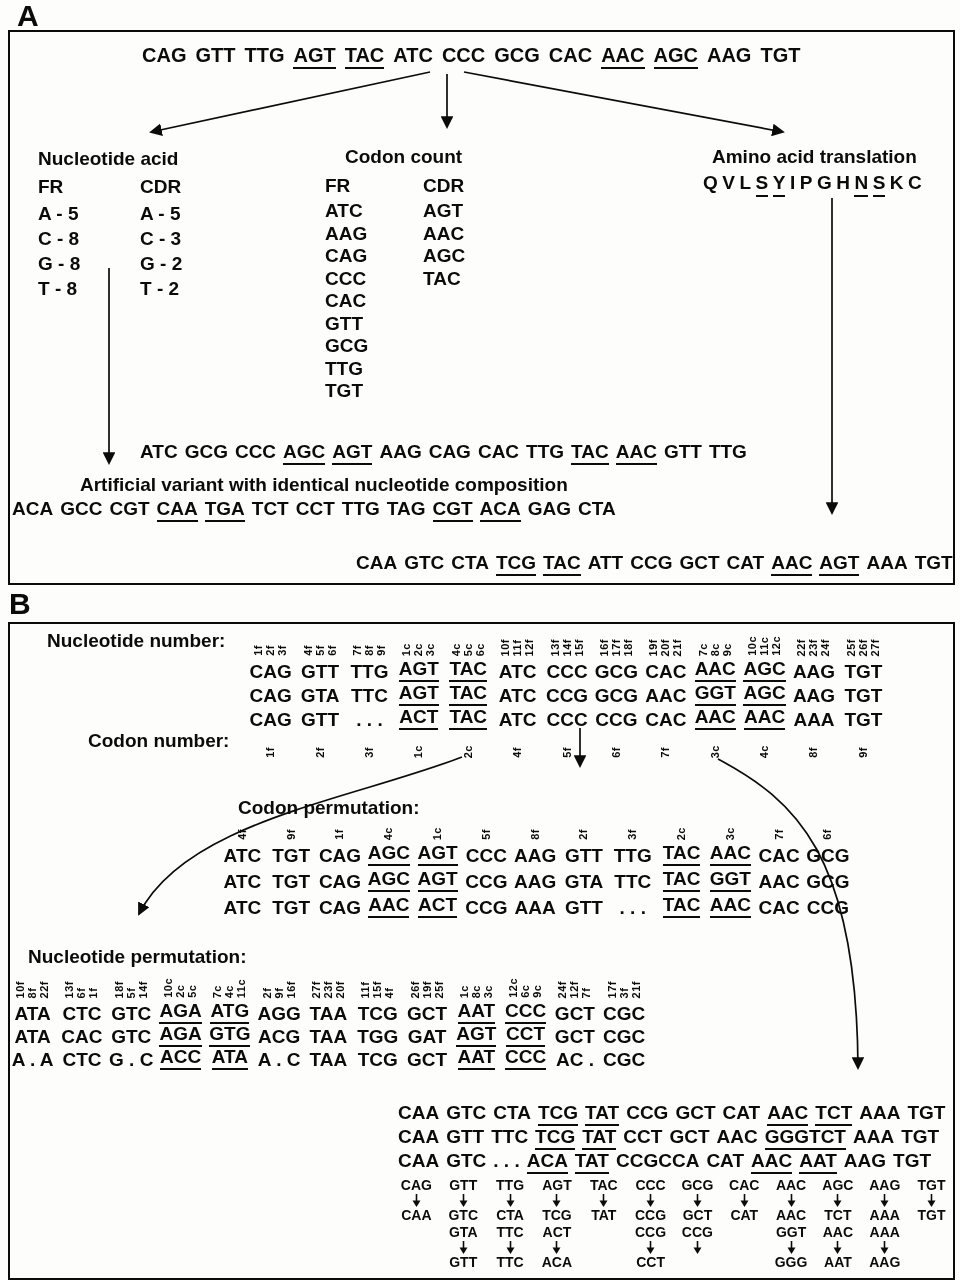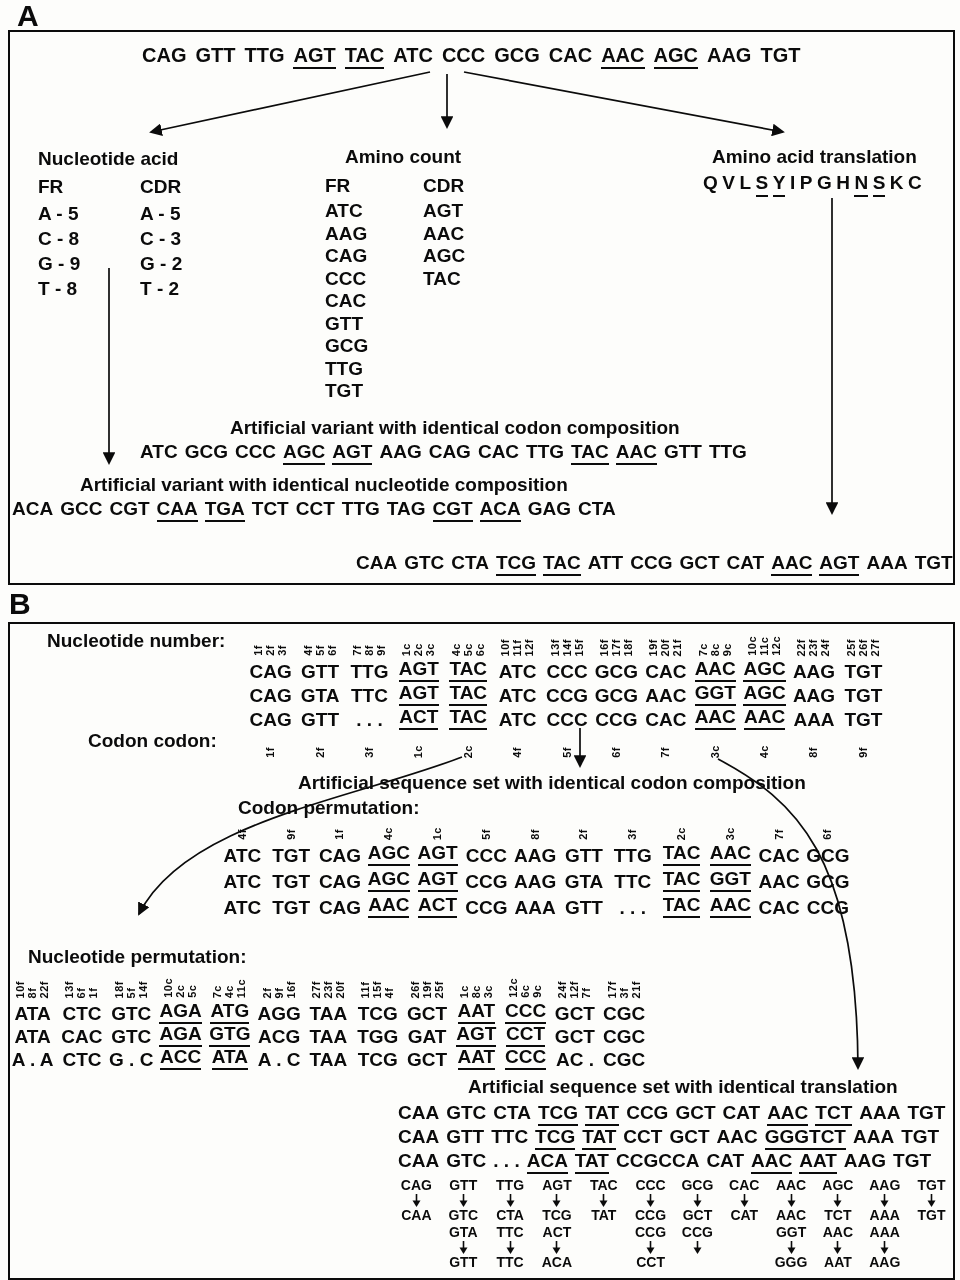--- a/index.html
+++ b/index.html
@@ -58,31 +58,31 @@
   <div class="abs plabel" style="left:17px;top:1px">A</div>
 
   <div class="abs seq" style="left:142px;top:44px"><span class="codon">CAG</span><span class="codon">GTT</span><span class="codon">TTG</span><span class="codon ul">AGT</span><span class="codon ul">TAC</span><span class="codon">ATC</span><span class="codon">CCC</span><span class="codon">GCG</span><span class="codon">CAC</span><span class="codon ul">AAC</span><span class="codon ul">AGC</span><span class="codon">AAG</span><span class="codon">TGT</span></div>
 
   <div class="abs title" style="left:38px;top:148px">Nucleotide acid</div>
   <div class="abs hdr" style="left:38px;top:176px">FR</div>
   <div class="abs hdr" style="left:140px;top:176px">CDR</div>
   <div class="abs countlist" style="left:38px;top:201px">
       <div class="ci">A - 5</div>
       <div class="ci">C - 8</div>
-      <div class="ci">G - 9</div>
+      <div class="ci">G - 8</div>
       <div class="ci">T - 8</div>
     </div>
   <div class="abs countlist" style="left:140px;top:201px">
       <div class="ci">A - 5</div>
       <div class="ci">C - 3</div>
       <div class="ci">G - 2</div>
       <div class="ci">T - 2</div>
     </div>
 
-  <div class="abs title" style="left:345px;top:146px">Amino count</div>
+  <div class="abs title" style="left:345px;top:146px">Codon count</div>
   <div class="abs hdr" style="left:325px;top:175px">FR</div>
   <div class="abs hdr" style="left:423px;top:175px">CDR</div>
   <div class="abs countlist lh22" style="left:325px;top:200px">
       <div class="ci">ATC</div>
       <div class="ci">AAG</div>
       <div class="ci">CAG</div>
       <div class="ci">CCC</div>
       <div class="ci">CAC</div>
       <div class="ci">GTT</div>
       <div class="ci">GCG</div>
@@ -92,21 +92,20 @@
   <div class="abs countlist lh22" style="left:423px;top:200px">
       <div class="ci">AGT</div>
       <div class="ci">AAC</div>
       <div class="ci">AGC</div>
       <div class="ci">TAC</div>
     </div>
 
   <div class="abs title" style="left:712px;top:146px">Amino acid translation</div>
   <div class="abs aaletters" style="left:703px;top:172px"><span class="aa">Q</span><span class="aa">V</span><span class="aa">L</span><span class="aa ul">S</span><span class="aa ul">Y</span><span class="aa">I</span><span class="aa">P</span><span class="aa">G</span><span class="aa">H</span><span class="aa ul">N</span><span class="aa ul">S</span><span class="aa">K</span><span class="aa">C</span></div>
 
-  <div class="abs title" style="left:230px;top:417px">Artificial variant with identical codon composition</div>
   <div class="abs seq v" style="left:140px;top:441px"><span class="codon">ATC</span><span class="codon">GCG</span><span class="codon">CCC</span><span class="codon ul">AGC</span><span class="codon ul">AGT</span><span class="codon">AAG</span><span class="codon">CAG</span><span class="codon">CAC</span><span class="codon">TTG</span><span class="codon ul">TAC</span><span class="codon ul">AAC</span><span class="codon">GTT</span><span class="codon">TTG</span></div>
 
   <div class="abs title" style="left:80px;top:474px">Artificial variant with identical nucleotide composition</div>
   <div class="abs seq v" style="left:12px;top:498px"><span class="codon">ACA</span><span class="codon">GCC</span><span class="codon">CGT</span><span class="codon ul">CAA</span><span class="codon ul">TGA</span><span class="codon">TCT</span><span class="codon">CCT</span><span class="codon">TTG</span><span class="codon">TAG</span><span class="codon ul">CGT</span><span class="codon ul">ACA</span><span class="codon">GAG</span><span class="codon">CTA</span></div>
 
   <div class="abs seq v" style="left:356px;top:552px"><span class="codon">CAA</span><span class="codon">GTC</span><span class="codon">CTA</span><span class="codon ul">TCG</span><span class="codon ul">TAC</span><span class="codon">ATT</span><span class="codon">CCG</span><span class="codon">GCT</span><span class="codon">CAT</span><span class="codon ul">AAC</span><span class="codon ul">AGT</span><span class="codon">AAA</span><span class="codon">TGT</span></div>
 
   <div class="abs plabel" style="left:9px;top:589px">B</div>
 
   <div class="abs title" style="left:47px;top:630px">Nucleotide number:</div>
@@ -321,21 +320,21 @@
         <span class="codon ul">AAC</span>
       </div>
       <div class="slot">
         <span class="codon">AAA</span>
       </div>
       <div class="slot">
         <span class="codon">TGT</span>
       </div>
     </div>
 
-  <div class="abs title" style="left:88px;top:730px">Codon codon:</div>
+  <div class="abs title" style="left:88px;top:730px">Codon number:</div>
   <div class="slotrow" style="left:246px;top:726px;height:32px;--sw:49.4px">
       <div class="slot">
         <span class="rl">1f</span>
       </div>
       <div class="slot">
         <span class="rl">2f</span>
       </div>
       <div class="slot">
         <span class="rl">3f</span>
       </div>
@@ -364,21 +363,20 @@
         <span class="rl">4c</span>
       </div>
       <div class="slot">
         <span class="rl">8f</span>
       </div>
       <div class="slot">
         <span class="rl">9f</span>
       </div>
     </div>
 
-  <div class="abs title" style="left:298px;top:772px">Artificial sequence set with identical codon composition</div>
   <div class="abs title" style="left:238px;top:797px">Codon permutation:</div>
   <div class="slotrow" style="left:218px;top:808px;height:32px;--sw:48.8px">
       <div class="slot">
         <span class="rl">4f</span>
       </div>
       <div class="slot">
         <span class="rl">9f</span>
       </div>
       <div class="slot">
         <span class="rl">1f</span>
@@ -749,21 +747,20 @@
         <span class="codon ul">CCC</span>
       </div>
       <div class="slot">
         <span class="codon">AC .</span>
       </div>
       <div class="slot">
         <span class="codon">CGC</span>
       </div>
     </div>
 
-  <div class="abs title" style="left:468px;top:1076px">Artificial sequence set with identical translation</div>
   <div class="abs seq v" style="left:398px;top:1102px"><span class="codon">CAA</span><span class="codon">GTC</span><span class="codon">CTA</span><span class="codon ul">TCG</span><span class="codon ul">TAT</span><span class="codon">CCG</span><span class="codon">GCT</span><span class="codon">CAT</span><span class="codon ul">AAC</span><span class="codon ul">TCT</span><span class="codon">AAA</span><span class="codon">TGT</span></div>
   <div class="abs seq v" style="left:398px;top:1126px"><span class="codon">CAA</span><span class="codon">GTT</span><span class="codon">TTC</span><span class="codon ul">TCG</span><span class="codon ul">TAT</span><span class="codon">CCT</span><span class="codon">GCT</span><span class="codon">AAC</span><span class="codon ul">GGGTCT</span><span class="codon">AAA</span><span class="codon">TGT</span></div>
   <div class="abs seq v" style="left:398px;top:1150px"><span class="codon">CAA</span><span class="codon">GTC</span><span class="codon">. . .</span><span class="codon ul">ACA</span><span class="codon ul">TAT</span><span class="codon">CCGCCA</span><span class="codon">CAT</span><span class="codon ul">AAC</span><span class="codon ul">AAT</span><span class="codon">AAG</span><span class="codon">TGT</span></div>
 
   <div class="map" style="left:393px;top:1177px;width:562px">
       <div class="mc" style="grid-area: 1 / 1;">CAG</div>
       <div class="mc" style="grid-area: 2 / 1;">
         <svg width="9" height="13">
           <line x1="4.5" y1="0" x2="4.5" y2="7" stroke="#0b0b0b" stroke-width="1.6"></line>
           <polygon points="0.5,6.5 8.5,6.5 4.5,13" fill="#0b0b0b"></polygon>

